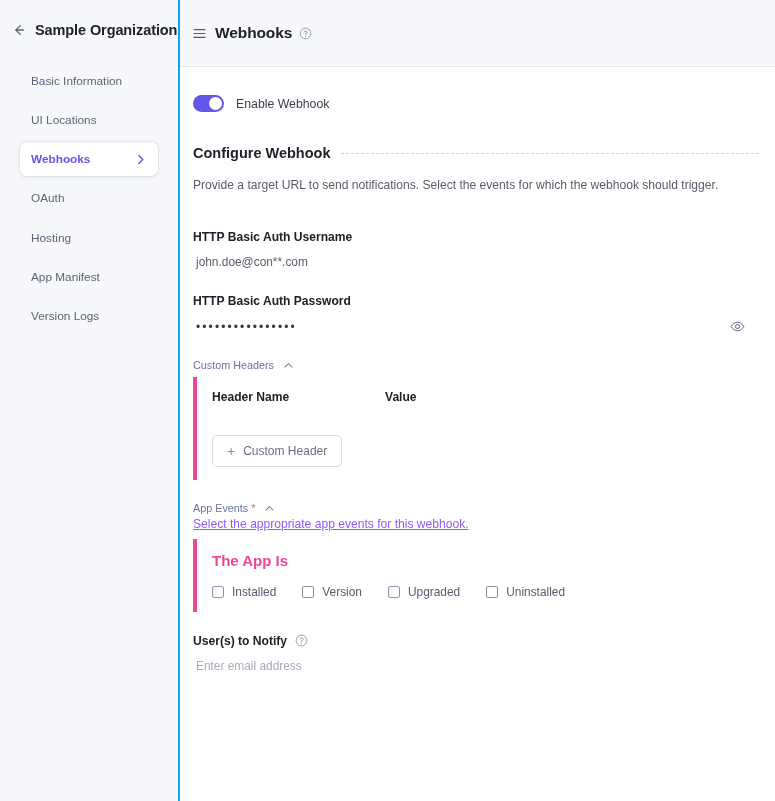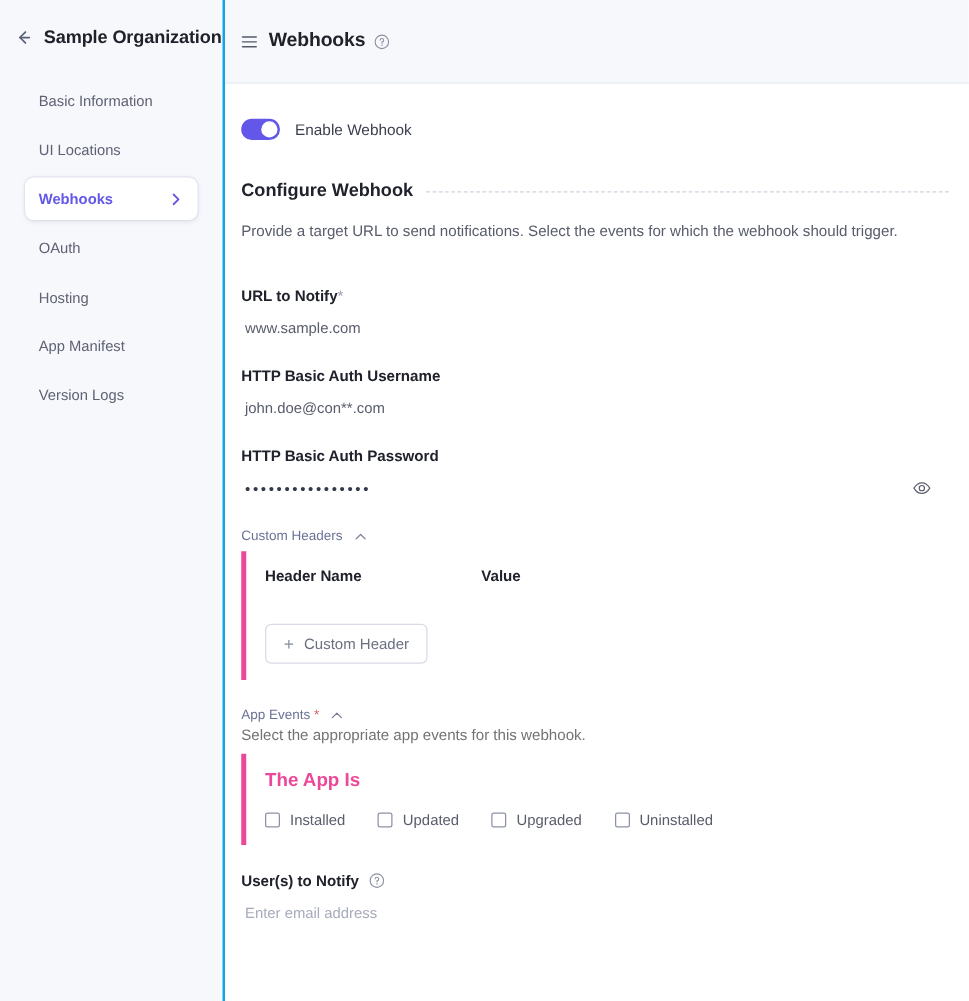--- a/index.html
+++ b/index.html
@@ -104,21 +104,21 @@
     font-size: 12px; color: #35384a; letter-spacing: 2.1px;
     padding-left: 3px; flex: 1;
   }
   .eye { width: 15px; height: 15px; margin-right: 14px; display:block; cursor:pointer; }
 
   
   .group { margin-bottom: 22px; }
   .group-head { display: flex; align-items: center; gap: 9px; margin-bottom: 3px; }
   .group-label { font-size: 10.8px; color: #6b7296; }
   .chev-up { width: 11px; height: 11px; display:block; cursor:pointer; }
-  .group-desc { font-size: 12.1px; color: #737373; margin-bottom: 8px; }
+  .group-desc { font-size: 12.1px; color: #8b5cf6; margin-bottom: 8px; text-decoration: underline; }
   .group-body {
     border-left: 4px solid #ec4899;
     padding: 13px 0 13px 15px;
     margin-top: 6px;
   }
 
   .hdr-cols { display: flex; margin-bottom: 31px; }
   .hdr-col { font-size: 12.1px; font-weight: bold; color: #20222b; }
   .hdr-col.name { width: 173px; }
 
@@ -203,26 +203,20 @@
         </div>
         <div class="toggle-label">Enable Webhook</div>
       </div>
 
       <div class="section-head">
         <div class="section-title">Configure Webhook</div>
         <div class="dashed"></div>
       </div>
       <div class="section-desc">Provide a target URL to send notifications. Select the events for which the webhook should trigger.</div>
 
-      <div class="field">
-        <div class="field-label">
-          <span>URL to Notify</span><span class="req">*</span>
-        </div>
-        <div class="field-value">www.sample.com</div>
-      </div>
 
       <div class="field">
         <div class="field-label">HTTP Basic Auth Username</div>
         <div class="field-value">john.doe@con**.com</div>
       </div>
 
       <div class="field">
         <div class="field-label">HTTP Basic Auth Password</div>
         <div class="pw-row">
           <div class="pw-dots">••••••••••••••••</div>
@@ -262,21 +256,21 @@
         <div class="group-desc">Select the appropriate app events for this webhook.</div>
         <div class="group-body">
           <div class="subhead">The App Is</div>
           <div class="checks">
             <label class="check">
               <span class="box"></span>
               <span class="check-label">Installed</span>
             </label>
             <label class="check">
               <span class="box"></span>
-              <span class="check-label">Updated</span>
+              <span class="check-label">Version</span>
             </label>
             <label class="check">
               <span class="box"></span>
               <span class="check-label">Upgraded</span>
             </label>
             <label class="check">
               <span class="box"></span>
               <span class="check-label">Uninstalled</span>
             </label>
           </div>

